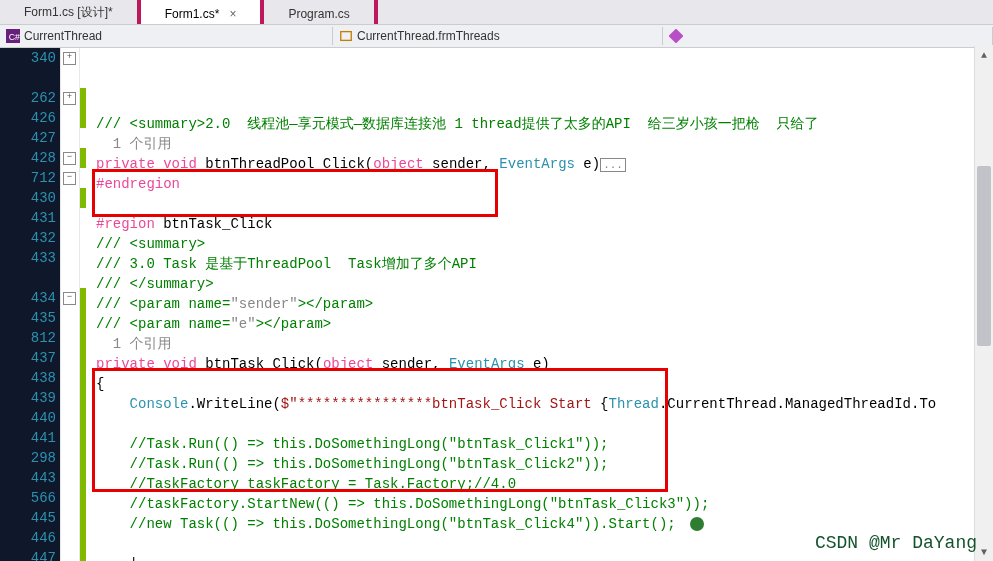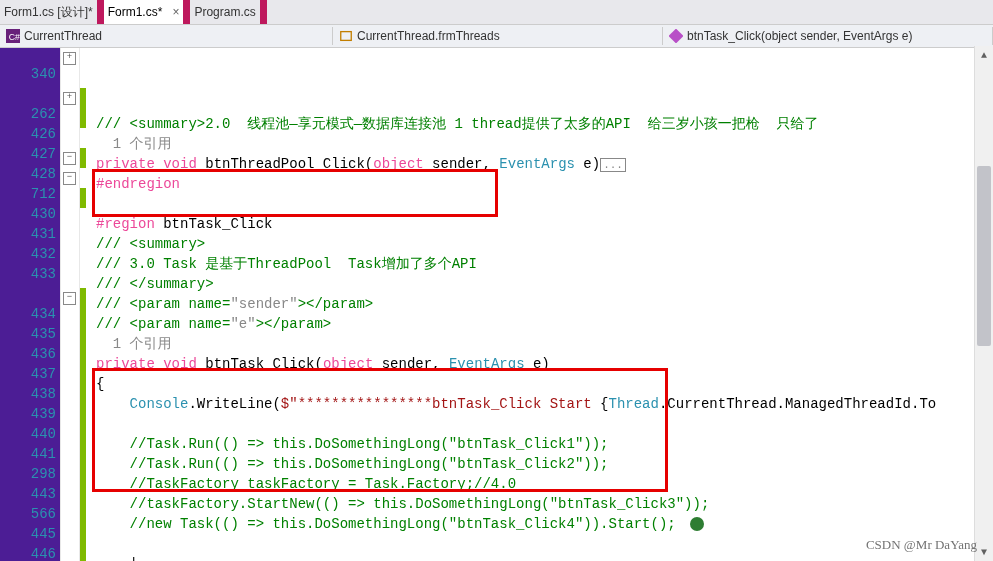--- a/index.html
+++ b/index.html
@@ -1,43 +1,43 @@
 <!DOCTYPE html>
 <html><head>
 <meta charset="utf-8">
 <style>
 html,body{margin:0;padding:0;font-family:Consolas,"Courier New",monospace;font-size:14px;background:#fff;color:#000;overflow:hidden}
 .root{width:993px;height:561px;display:flex;flex-direction:column;position:relative}
 .tabs{display:flex;background:#e8e8ec;border-bottom:1px solid #ccc;height:24px;font-family:"Segoe UI",sans-serif;font-size:12px}
-.tab{padding:3px 4px;border-right:7px solid #be185d;display:flex;align-items:center;gap:4px;color:#333}
+.tab{padding:3px 24px;border-right:4px solid #be185d;display:flex;align-items:flex-end;gap:4px;color:#333}
 .tab.active{background:#fff;color:#000}
 .navbar{display:flex;background:#eef0f4;border-bottom:1px solid #ccc;height:22px;font-family:"Segoe UI",sans-serif;font-size:12px;align-items:center}
 .navcell{flex:1;padding:2px 6px;display:flex;align-items:center;gap:4px;border-right:1px solid #ccc;color:#333}
 .ico{width:14px;height:14px;display:inline-block;flex-shrink:0}
 .editor{flex:1;display:flex;overflow:hidden;position:relative}
-.gutter{width:56px;text-align:right;color:#2b91af;padding:16px 4px 0 0;user-select:none;background:#4c1d95;border-right:1px solid #e8e8e8}
+.gutter{width:56px;text-align:right;color:#2b91af;padding:0 4px 0 0;user-select:none;background:#0f172a;border-right:1px solid #e8e8e8}
 .fold{width:18px;background:#fff;border-right:1px solid #e8e8e8;position:relative}
 .fold-box{position:absolute;left:2px;width:11px;height:11px;border:1px solid #888;background:#fff;font-size:9px;line-height:9px;text-align:center;color:#555;cursor:pointer}
 .change{width:8px;background:#fff;position:relative}
 .chunk{position:absolute;left:0;width:6px;background:#7FBA00}
 .code{flex:1;padding:2px 0 0 8px;white-space:pre;position:relative;overflow:hidden}
 .line{height:20px;line-height:20px}
 .gline{height:20px;line-height:20px}
 .kw{color:#ec4899}
 .type{color:#2b91af}
 .cm{color:#008000}
 .str{color:#a31515}
 .gray{color:#888}
 .box{color:#888;border:1px solid #888;padding:0 2px;font-size:11px}
 .redbox{position:absolute;border:3px solid #e60000;pointer-events:none}
 .greendot{display:inline-block;width:14px;height:14px;border-radius:50%;background:#2e7d32;vertical-align:middle;margin-left:6px}
 .scroll-v{position:absolute;right:0;top:46px;bottom:0;width:18px;background:#f0f0f0;border-left:1px solid #ddd}
 .scroll-thumb{position:absolute;left:2px;right:2px;top:120px;height:180px;background:#c2c3c9;border-radius:2px}
 .scroll-btn{position:absolute;left:0;right:0;height:18px;display:flex;align-items:center;justify-content:center;color:#606060;font-size:10px}
-.watermark{position:absolute;right:16px;bottom:8px;color:#737373;font-family:Liberation Serif, serif;font-size:13px;pointer-events:none}
+.watermark{position:absolute;right:16px;bottom:8px;color:#14532d;font-family:Liberation Mono, monospace;font-size:18px;pointer-events:none}
 </style>
 </head>
 <body>
 <div class="root">
 
 <div class="tabs">
   <div class="tab">
         <span>Form1.cs [设计]*</span>
       </div>
   <div class="tab active">
@@ -60,41 +60,40 @@
   <div class="navcell">
     <svg class="ico" viewBox="0 0 16 16">
           <rect x="2" y="3" width="12" height="10" fill="none" stroke="#c27e00" stroke-width="1.5"></rect>
         </svg>
     <span>CurrentThread.frmThreads</span>
   </div>
   <div class="navcell">
     <svg class="ico" viewBox="0 0 16 16">
           <rect x="2" y="2" width="12" height="12" fill="#b84fc7" transform="rotate(45 8 8)"></rect>
         </svg>
-    <span>btnTask_Click(object sender, EventArgs e)</span>
   </div>
 </div>
 
 <div class="editor">
   <div class="gutter" id="gutter">
         <div class="gline">340</div>
         <div class="gline"></div>
         <div class="gline">262</div>
         <div class="gline">426</div>
         <div class="gline">427</div>
         <div class="gline">428</div>
         <div class="gline">712</div>
         <div class="gline">430</div>
         <div class="gline">431</div>
         <div class="gline">432</div>
         <div class="gline">433</div>
         <div class="gline"></div>
         <div class="gline">434</div>
         <div class="gline">435</div>
-        <div class="gline">436</div>
+        <div class="gline">812</div>
         <div class="gline">437</div>
         <div class="gline">438</div>
         <div class="gline">439</div>
         <div class="gline">440</div>
         <div class="gline">441</div>
         <div class="gline">298</div>
         <div class="gline">443</div>
         <div class="gline">566</div>
         <div class="gline">445</div>
         <div class="gline">446</div>

